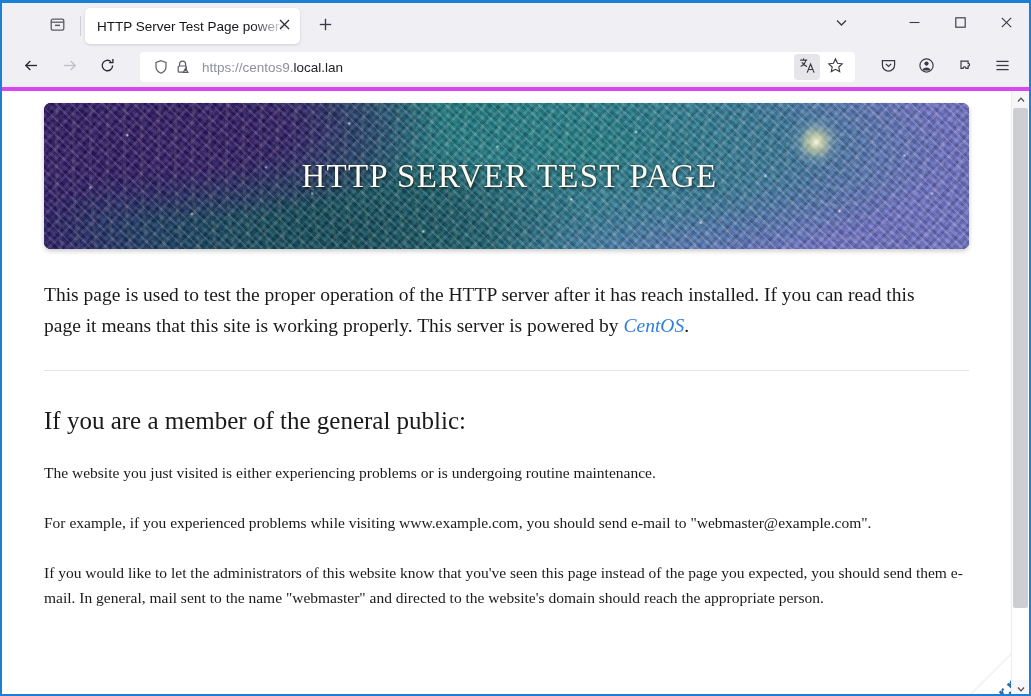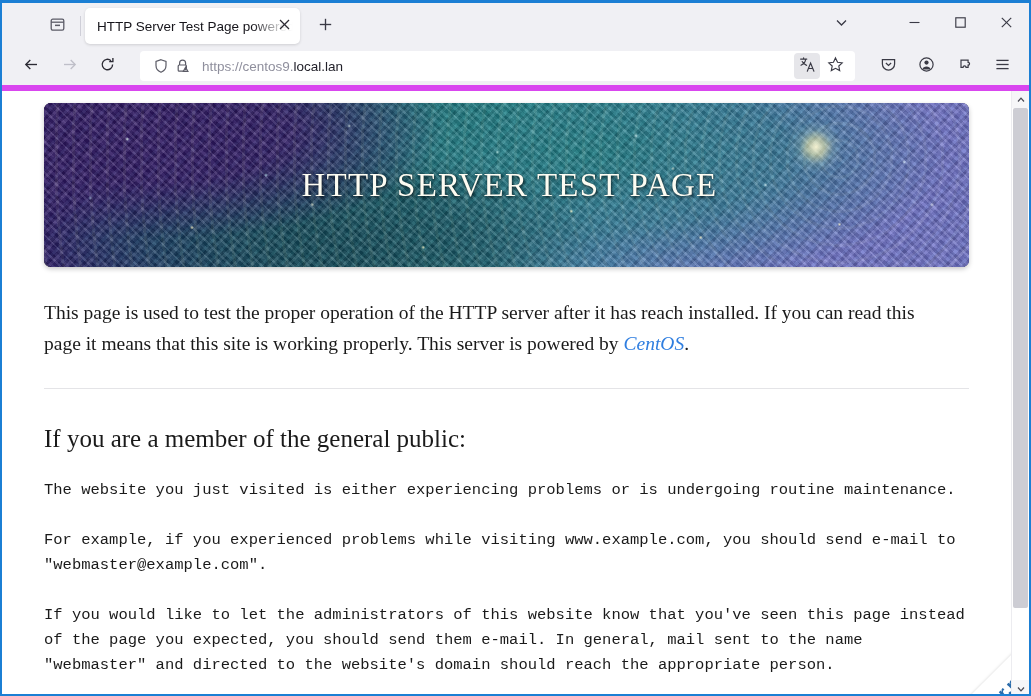--- a/index.html
+++ b/index.html
@@ -115,21 +115,21 @@
   .wc.chev { width: 44px; margin-right: 28px; }
 
   
   .navbar {
     height: 44px;
     background: #f0f0f4;
     display: flex;
     align-items: center;
     padding: 0 8px 0 10px;
     box-sizing: border-box;
-    border-bottom: 6px solid #d946ef;
+    border-bottom: 4px solid #d946ef;
   }
   .navbtn {
     width: 32px;
     height: 32px;
     margin: 0 3px;
     display: flex;
     align-items: center;
     justify-content: center;
     border-radius: 4px;
     cursor: default;
@@ -184,21 +184,21 @@
     background: #ffffff;
     overflow: hidden;
   }
   .content {
     padding: 12px 42px 0 42px;
     box-sizing: border-box;
   }
 
   .banner {
     position: relative;
-    height: 164px;
+    height: 146px;
     border-radius: 7px;
     overflow: hidden;
     box-shadow: 0 2px 5px rgba(0,0,0,0.22);
     background-color: #000000;
   }
   .banner .layer {
     position: absolute;
     inset: 0;
   }
   .banner .base {
@@ -286,21 +286,21 @@
     margin: 28px 0 0 0;
   }
   h2.sect {
     font-family: "Liberation Serif", "DejaVu Serif", serif;
     font-size: 25px;
     font-weight: normal;
     color: #1a1a1a;
     margin: 36px 0 0 0;
   }
   p.body {
-    font-family: Liberation Mono, monospace;
+    font-family: Liberation Serif, serif;
     font-size: 15.5px;
     color: #1a1a1a;
     line-height: 1.62;
     margin: 25px 0 0 0;
   }
 
   
   .watermark {
     position: absolute;
     right: -62px;

